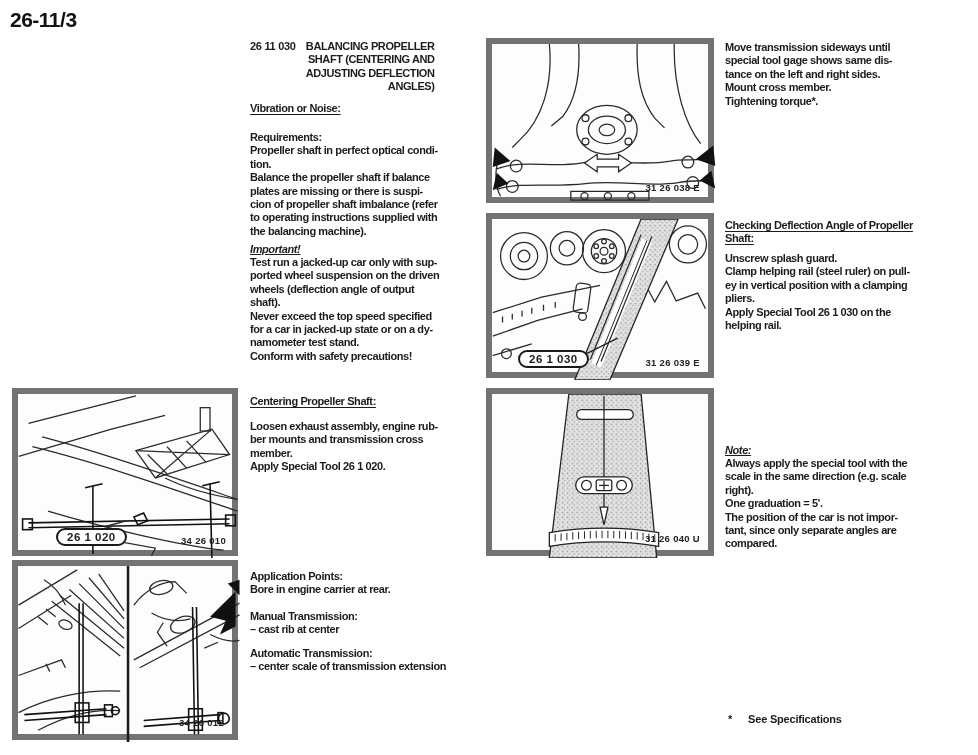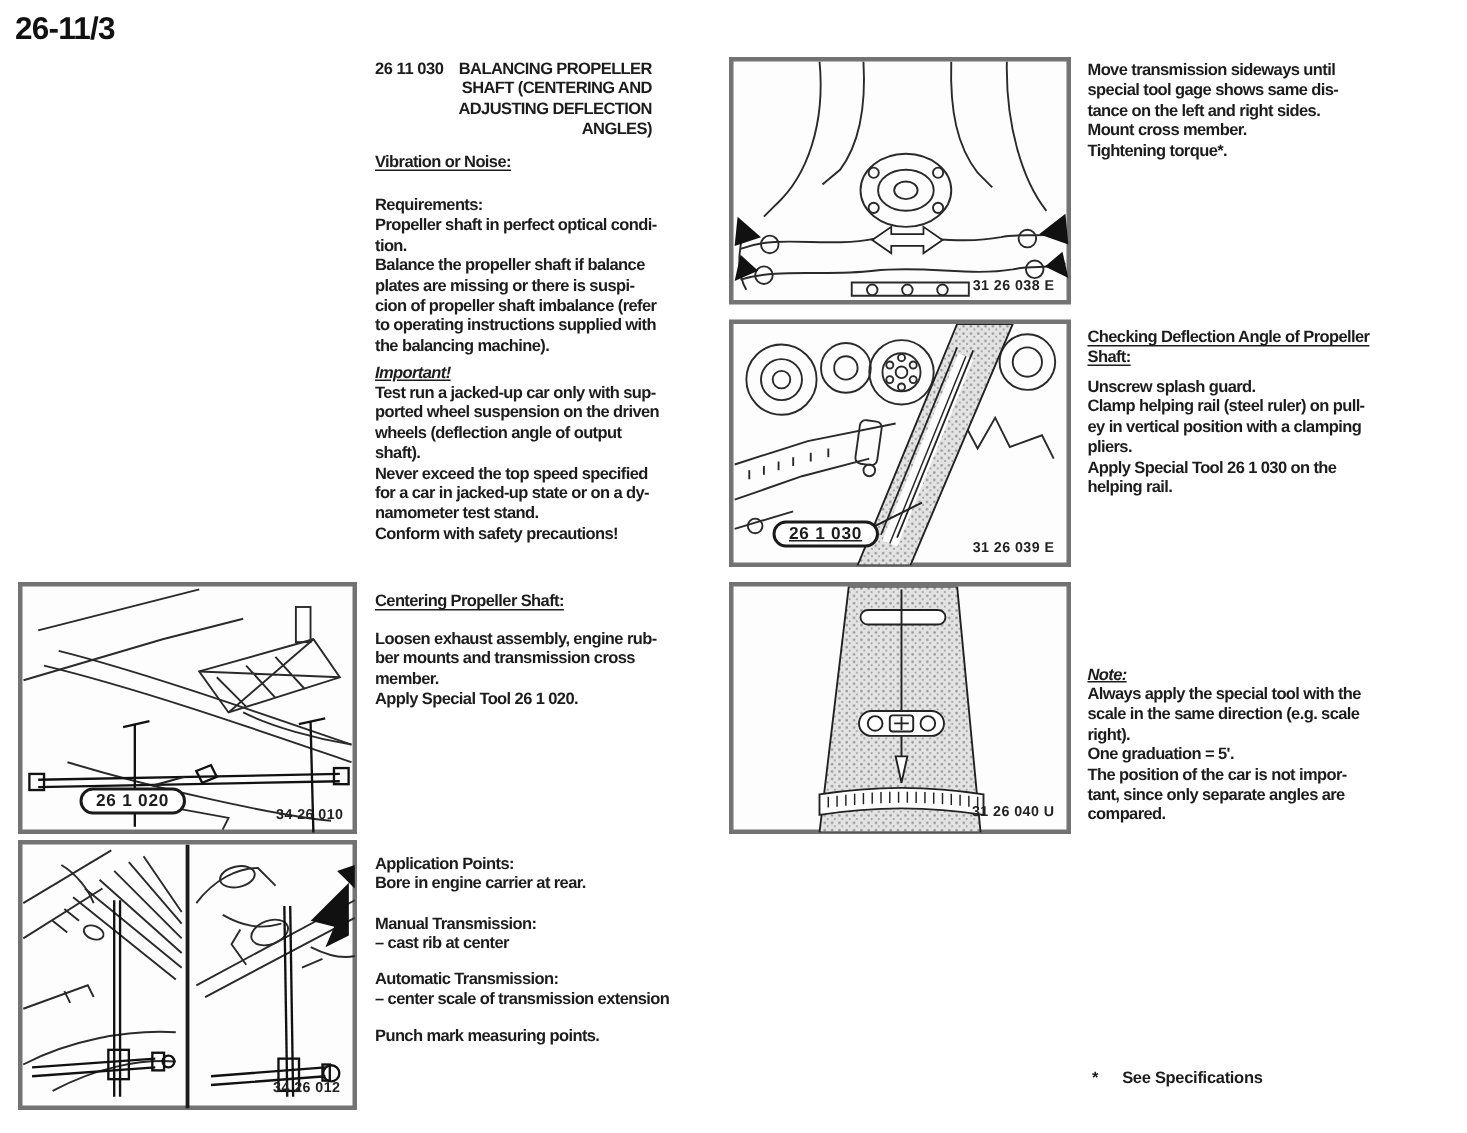--- a/index.html
+++ b/index.html
@@ -13,21 +13,21 @@
   }
   .txt{
     font-size:11px;font-weight:bold;line-height:13.4px;letter-spacing:-0.4px;
     white-space:pre;color:#1c1c1c;
   }
   .italic{font-style:italic;text-decoration:underline;}
   .uline{text-decoration:underline;text-decoration-thickness:1.4px;text-underline-offset:2px;}
   .title-row{display:flex;gap:10px;}
   .title-code{font-size:11px;font-weight:bold;letter-spacing:-0.3px;white-space:pre;}
   .figbox{
-    position:absolute;border:3px solid #737373;background:#fdfdfd;box-sizing:border-box;
+    position:absolute;border:6px solid #737373;background:#fdfdfd;box-sizing:border-box;
   }
   .fig-caption{
     position:absolute;font-size:9.5px;font-weight:bold;letter-spacing:0.3px;
     color:#222;white-space:pre;
   }
   .tool-bubble{
     position:absolute;border:2px solid #1a1a1a;border-radius:12px;background:#fff;
     font-size:11.5px;font-weight:bold;letter-spacing:0.5px;padding:1px 9px;white-space:pre;
   }
   svg{display:block;}
@@ -74,21 +74,20 @@
 ber mounts and transmission cross
 member.
 Apply Special Tool 26 1 020.</div>
 
   <div class="abs txt" style="left:250px;top:570px;width:225px;">Application Points:
 Bore in engine carrier at rear.</div>
   <div class="abs txt" style="left:250px;top:610px;width:225px;">Manual Transmission:
 – cast rib at center</div>
   <div class="abs txt" style="left:250px;top:647px;width:225px;">Automatic Transmission:
 – center scale of transmission extension</div>
-  <div class="abs txt" style="left:250px;top:685px;width:225px;">Punch mark measuring points.</div>
 
   <div class="abs txt" style="left:725px;top:41px;width:245px;">Move transmission sideways until
 special tool gage shows same dis-
 tance on the left and right sides.
 Mount cross member.
 Tightening torque*.</div>
 
   <div class="abs txt uline" style="left:725px;top:219px;width:245px;">Checking Deflection Angle of Propeller
 Shaft:</div>
   <div class="abs txt" style="left:725px;top:252px;width:245px;">Unscrew splash guard.
@@ -186,21 +185,21 @@
         <path d="M0,140 L40,128"></path>
         <circle cx="14" cy="138" r="5"></circle>
       </g>
       <polygon points="152,0 190,0 120,165 84,165" fill="url(#stipB)" stroke="#222" stroke-width="1.3"></polygon>
       <line x1="158" y1="22" x2="106" y2="150" stroke="#ffffff" stroke-width="11"></line>
       <line x1="158" y1="22" x2="106" y2="150" stroke="#222" stroke-width="1" fill="none" stroke-dasharray="0"></line>
       <path d="M163,18 L111,146" stroke="#222" stroke-width="1.2" fill="none"></path>
       <path d="M152,16 L100,144" stroke="#222" stroke-width="1.2" fill="none"></path>
       <line x1="92" y1="140" x2="128" y2="122" stroke="#222" stroke-width="1.4"></line>
     </svg>
-    <span class="tool-bubble" style="left:26px;top:131px;text-decoration:underline;">26 1 030</span>
+    <span class="tool-bubble" style="left:26px;top:131px;">26 1 030</span>
     <span class="fig-caption" style="right:8px;bottom:4px;">31 26 039 E</span>
   </div>
 
   <div class="figbox" style="left:486px;top:388px;width:228px;height:168px;">
     <svg viewBox="0 0 228 168" width="224" height="164">
       <defs>
         <pattern id="stipC" patternUnits="userSpaceOnUse" width="5" height="5">
           <rect width="5" height="5" fill="#e3e3e3"></rect>
           <circle cx="1.6" cy="1.4" r="0.9" fill="#9b9b9b"></circle>
           <circle cx="3.6" cy="3.8" r="0.7" fill="#9b9b9b"></circle>

